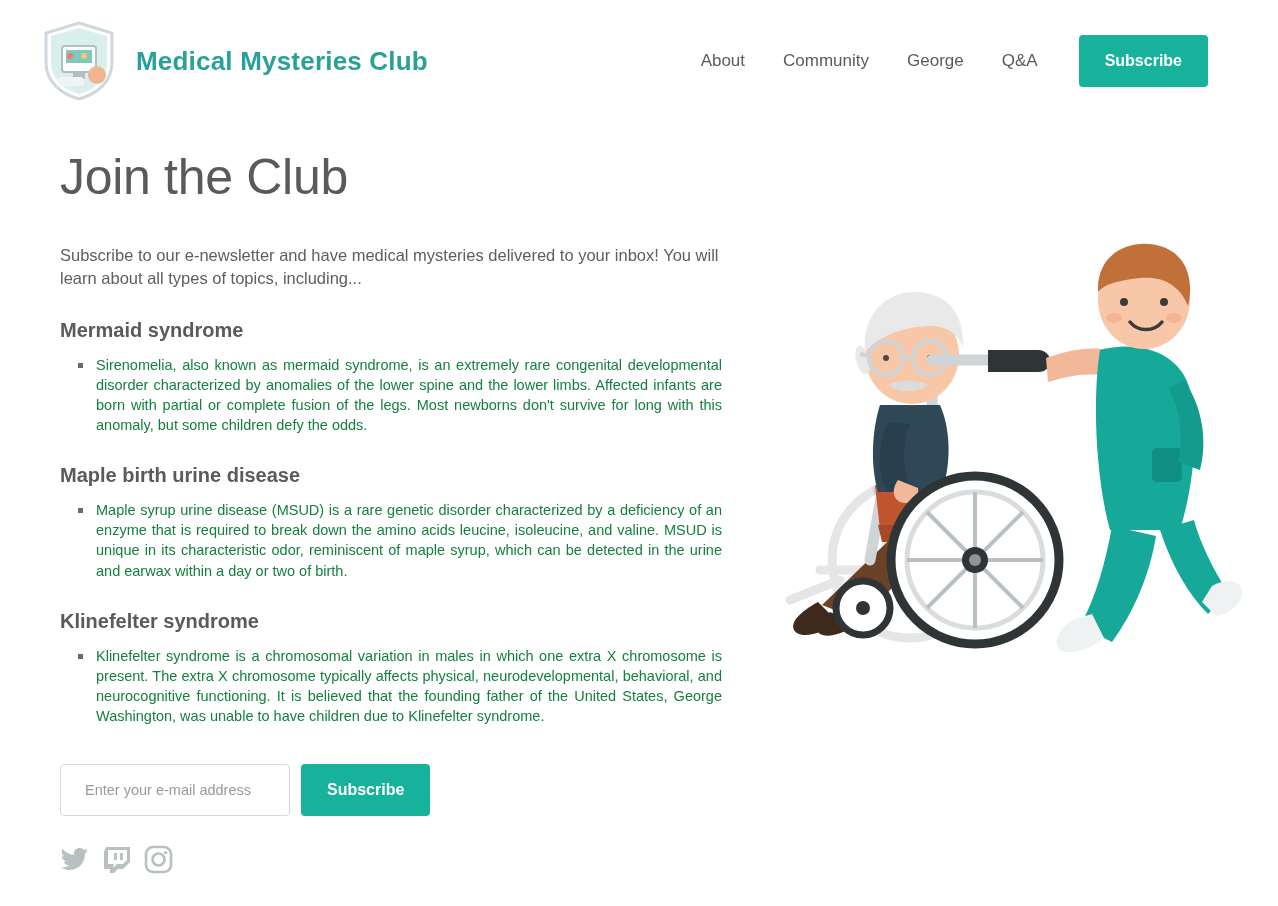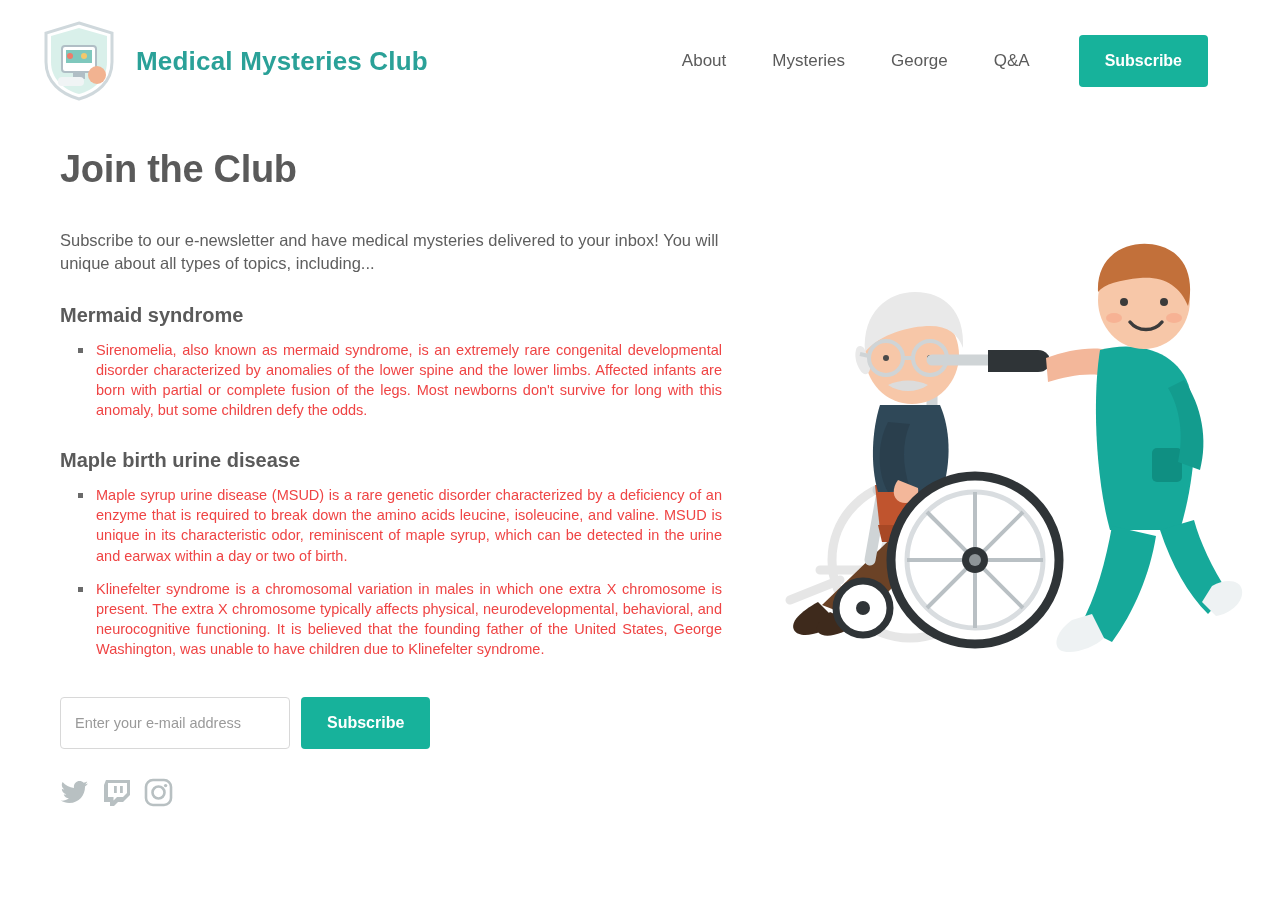--- a/index.html
+++ b/index.html
@@ -45,21 +45,21 @@
     font-size: 26px;
     font-weight: bold;
     color: #2aa198;
     letter-spacing: 0.2px;
     white-space: nowrap;
   }
   .nav {
     margin-left: auto;
     display: flex;
     align-items: center;
-    gap: 8px;
+    gap: 0px;
     justify-content: center;
   }
   .nav-link {
     font-size: 17px;
     color: #5b5b5b;
     text-decoration: none;
     padding: 0 19px;
     white-space: nowrap;
     cursor: pointer;
   }
@@ -78,22 +78,22 @@
 
   
   .content {
     position: absolute;
     top: 122px;
     left: 0;
     width: 760px;
     padding: 0 60px;
   }
   h1.page-title {
-    font-size: 38px;
-    font-weight: bold;
+    font-size: 50px;
+    font-weight: normal;
     color: #5a5a5a;
     margin: 26px 0 0 0;
     letter-spacing: -0.3px;
   }
   p.intro {
     font-size: 16.5px;
     line-height: 1.38;
     color: #5e5e5e;
     margin: 38px 0 0 0;
     width: 660px;
@@ -113,21 +113,21 @@
   ul.cond-list {
     margin: 13px 0 0 0;
     padding: 0 0 0 18px;
     list-style: none;
     width: 662px;
   }
   ul.cond-list li {
     position: relative;
     font-size: 14.5px;
     line-height: 1.39;
-    color: #ef4444;
+    color: #15803d;
     text-align: justify;
     padding-left: 18px;
   }
   ul.cond-list li::before {
     content: "";
     position: absolute;
     left: 0;
     top: 8px;
     width: 5px;
     height: 5px;
@@ -138,21 +138,21 @@
   .signup {
     display: flex;
     align-items: center;
     margin-top: 38px;
   }
   .email-input {
     width: 230px;
     height: 52px;
     border: 1px solid #d8d8d8;
     border-radius: 4px;
-    padding: 0 14px;
+    padding: 0 24px;
     font-size: 14.5px;
     color: #be185d;
     font-family: "Liberation Sans", sans-serif;
     outline: none;
     background: #fff;
   }
   .email-input::placeholder { color: #9a9a9a; }
   .signup-btn {
     margin-left: 11px;
     height: 52px;
@@ -207,42 +207,43 @@
           <rect x="18" y="57" width="26" height="9" rx="4" fill="#f0f4f5"></rect>
           <circle cx="30" cy="36" r="3" fill="#ef7b6a"></circle>
           <circle cx="44" cy="36" r="3" fill="#f5c86b"></circle>
         </svg>
       </div>
       <div class="brand-title">Medical Mysteries Club</div>
     </div>
 
     <nav class="nav">
       <a class="nav-link">About</a>
-      <a class="nav-link">Mysteries</a>
+      <a class="nav-link">Community</a>
       <a class="nav-link">George</a>
       <a class="nav-link">Q&amp;A</a>
       <button class="subscribe-btn">Subscribe</button>
     </nav>
   </div>
 
   <div class="content">
     <h1 class="page-title">Join the Club</h1>
-    <p class="intro">Subscribe to our e-newsletter and have medical mysteries delivered to your inbox! You will unique about all types of topics, including...</p>
+    <p class="intro">Subscribe to our e-newsletter and have medical mysteries delivered to your inbox! You will learn about all types of topics, including...</p>
 
 
     <h3 class="cond-title">Mermaid syndrome</h3>
     <ul class="cond-list">
       <li>Sirenomelia, also known as mermaid syndrome, is an extremely rare congenital developmental disorder characterized by anomalies of the lower spine and the lower limbs. Affected infants are born with partial or complete fusion of the legs. Most newborns don't survive for long with this anomaly, but some children defy the odds.</li>
     </ul>
 
     <h3 class="cond-title">Maple birth urine disease</h3>
     <ul class="cond-list">
       <li>Maple syrup urine disease (MSUD) is a rare genetic disorder characterized by a deficiency of an enzyme that is required to break down the amino acids leucine, isoleucine, and valine. MSUD is unique in its characteristic odor, reminiscent of maple syrup, which can be detected in the urine and earwax within a day or two of birth.</li>
     </ul>
 
+    <h3 class="cond-title">Klinefelter syndrome</h3>
     <ul class="cond-list">
       <li>Klinefelter syndrome is a chromosomal variation in males in which one extra X chromosome is present. The extra X chromosome typically affects physical, neurodevelopmental, behavioral, and neurocognitive functioning. It is believed that the founding father of the United States, George Washington, was unable to have children due to Klinefelter syndrome.</li>
     </ul>
 
     <div class="signup">
       <input class="email-input" type="email" placeholder="Enter your e-mail address" style="">
       <button class="signup-btn">Subscribe</button>
     </div>
 
     <div class="social">

